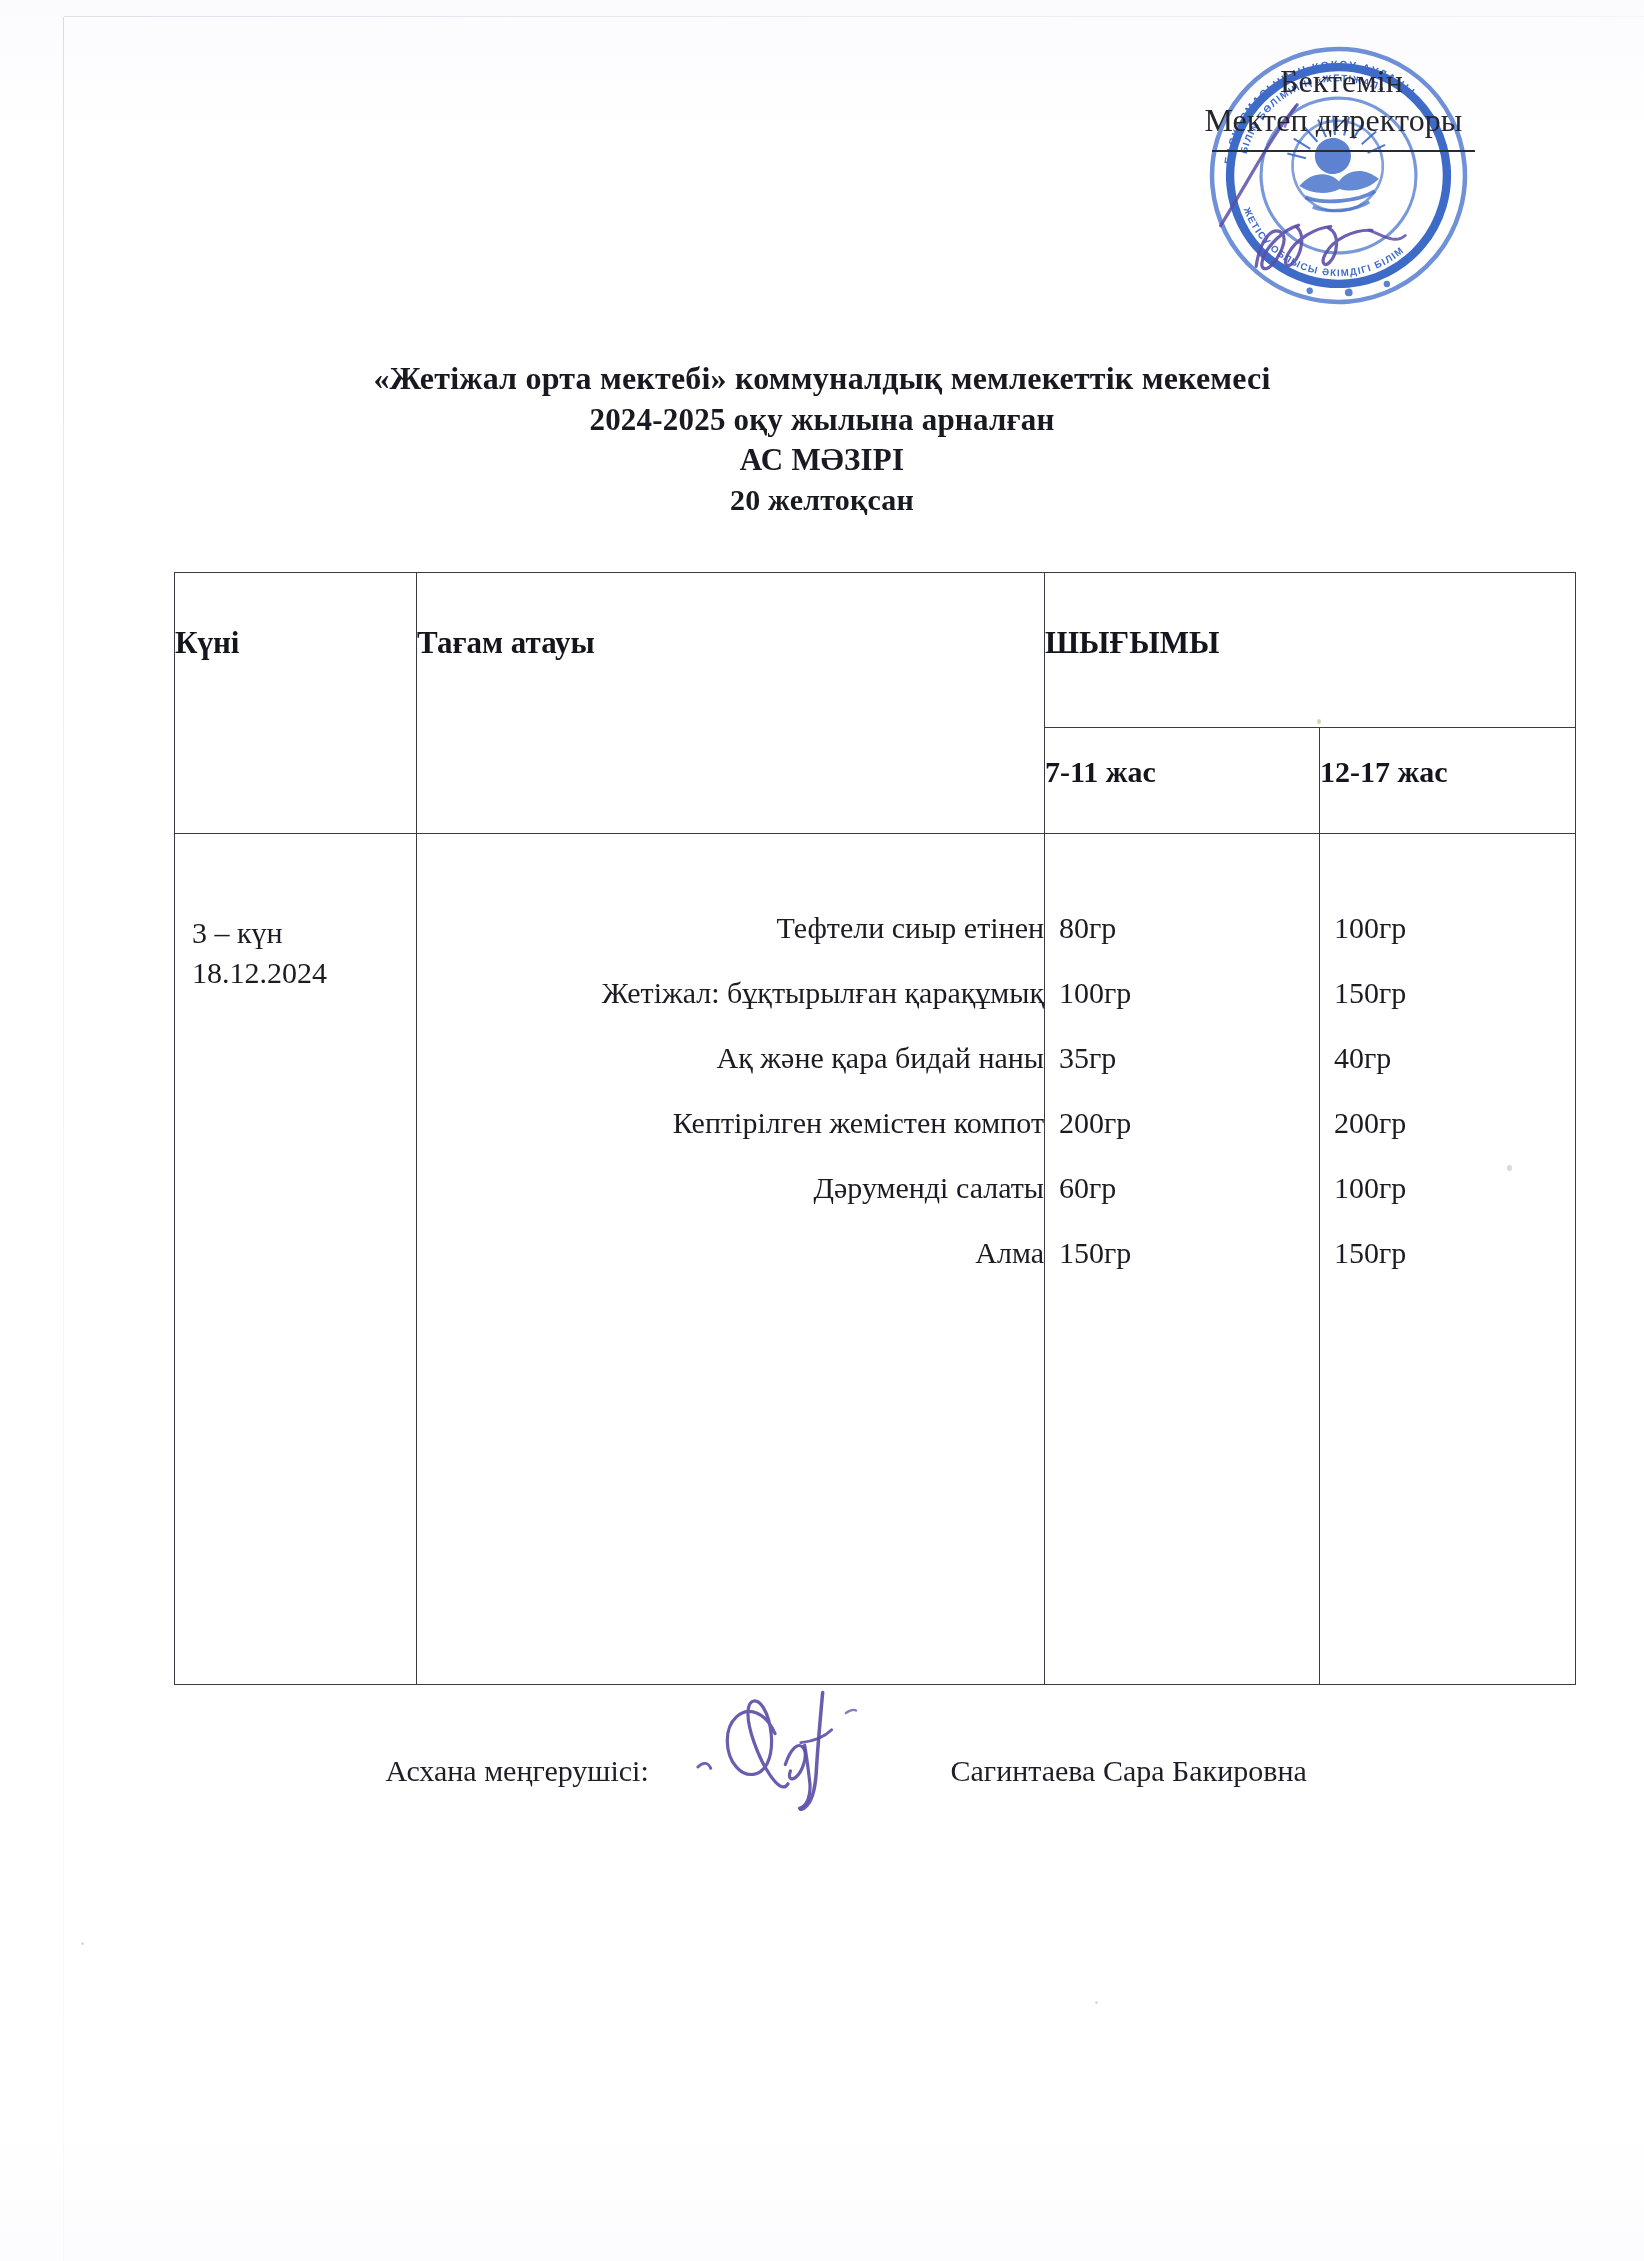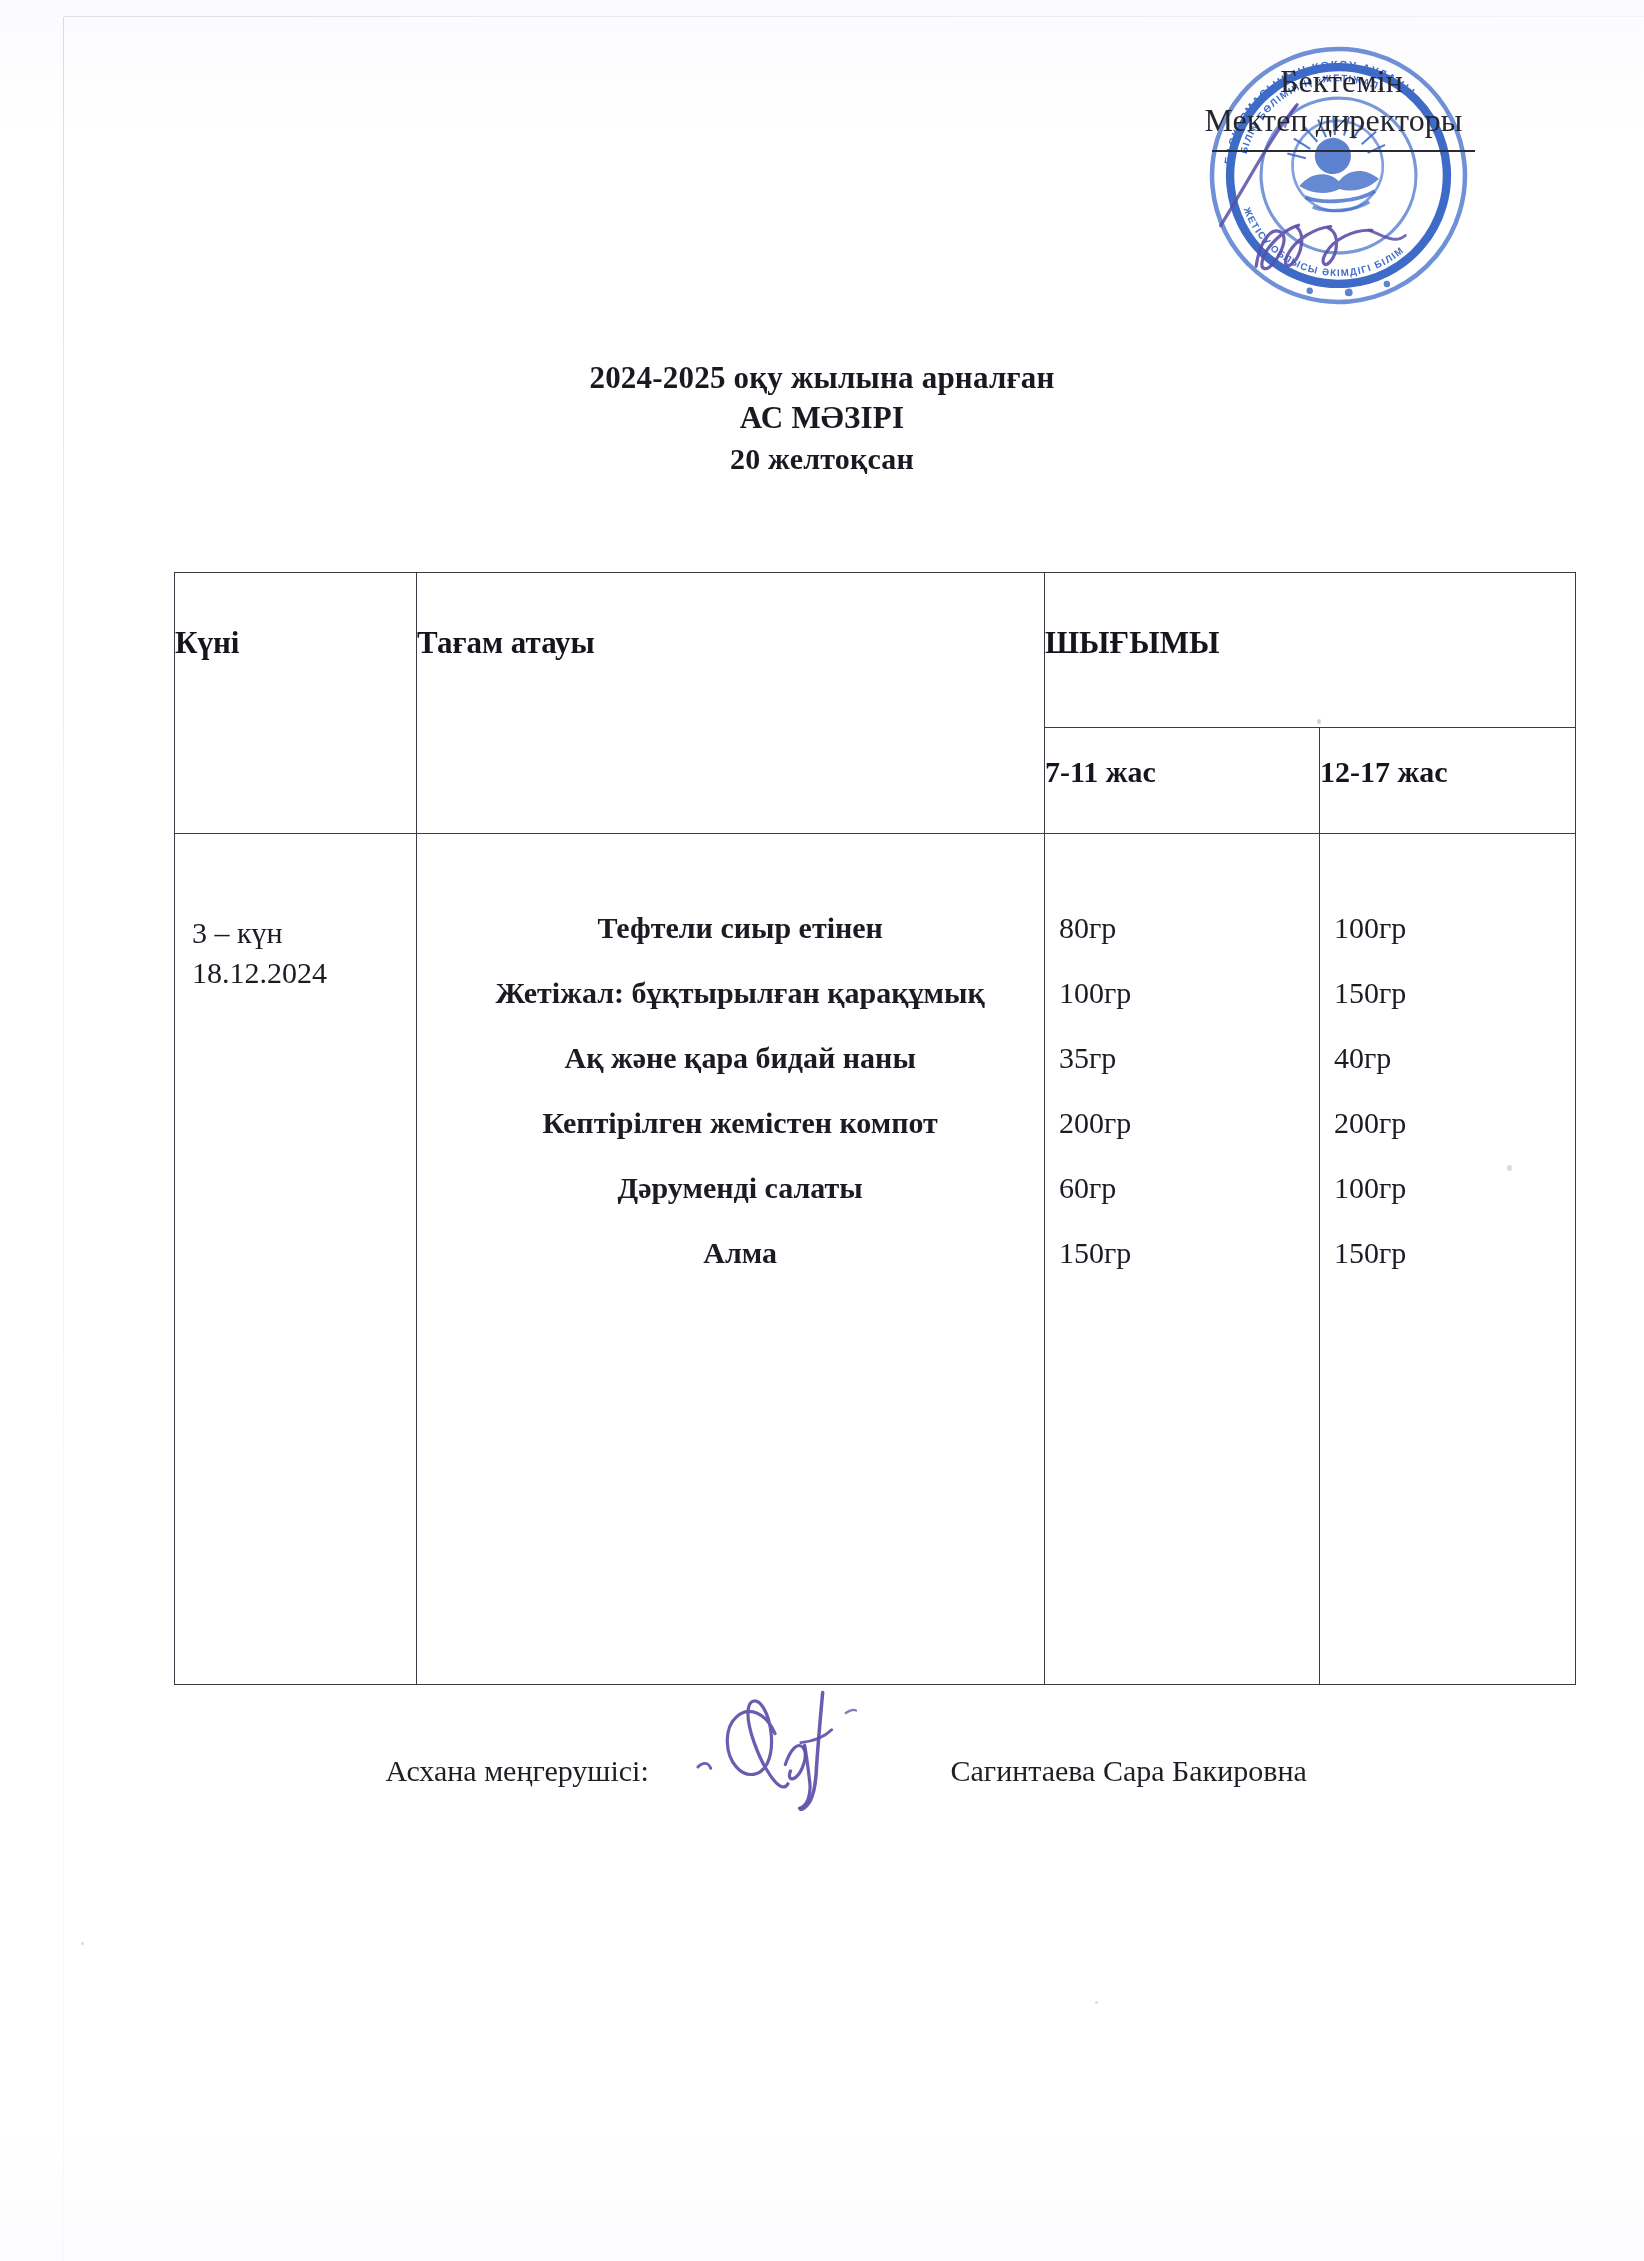--- a/index.html
+++ b/index.html
@@ -156,21 +156,21 @@
     list-style: none;
     margin: 0;
     padding: 79px 0 0 0;
   }
   .dishes li, .amts li {
     height: 65px;
     font-size: 30px;
     line-height: 1.0;
     white-space: nowrap;
   }
-  .dishes li { padding-left: 19.3px; text-align: center; font-weight: bold; }
+  .dishes li { padding-left: 19.3px; text-align: right; }
   .amts li   { padding-left: 14px; text-align: left; }
 
   
   .footer {
     position: absolute;
     left: 0;
     top: 1746px;
     width: 1644px;
     z-index: 3;
   }
@@ -273,20 +273,21 @@
     <path d="M 184,36 C 206,44 224,58 240,44" fill="none" stroke="#5b4fa8" stroke-width="4.5" stroke-linecap="round" opacity=".85"></path>
   </svg>
 
   <div class="approval">
     <div class="line l1">Бектемін</div>
     <div class="line l2">Мектеп директоры</div>
     <div class="rule"></div>
   </div>
 
   <div class="titles">
+    <div class="t t1">«Жетіжал орта мектебі» коммуналдық мемлекеттік мекемесі</div>
     <div class="t t2">2024-2025 оқу жылына арналған</div>
     <div class="t t3">АС МӘЗІРІ</div>
     <div class="t t4">20 желтоқсан</div>
   </div>
 
   <table class="tbl">
     <colgroup>
       <col class="c-kuni">
         <col class="c-tagam">
         <col class="c-7_11">

